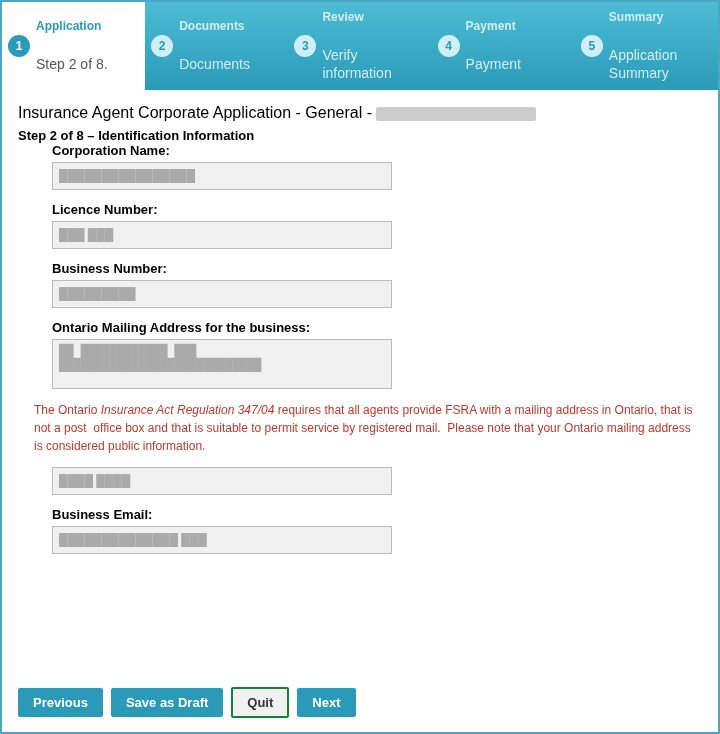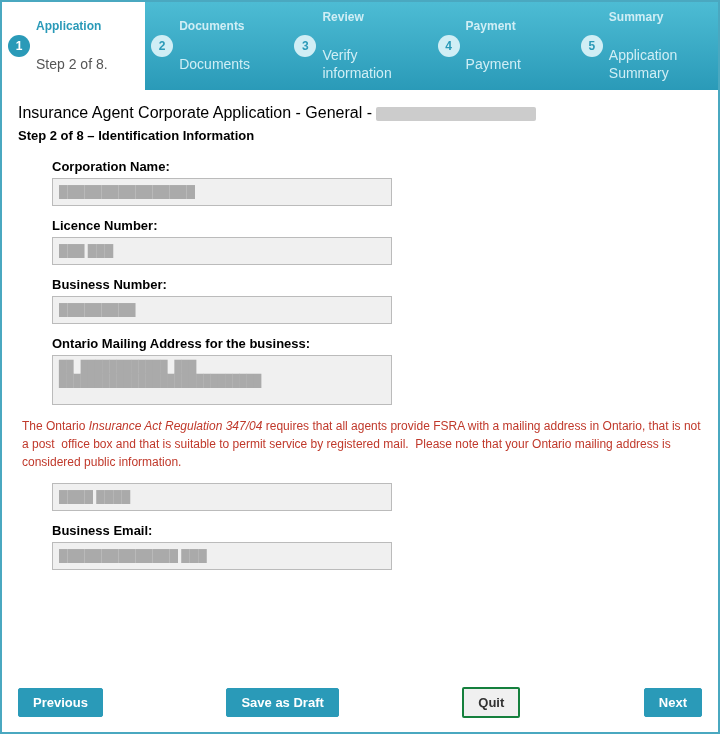--- a/index.html
+++ b/index.html
@@ -93,21 +93,20 @@
     .page-title .blurred {
       display: inline-block;
       background: #ccc;
       color: transparent;
       border-radius: 2px;
       user-select: none;
     }
     .step-heading {
       font-weight: bold;
       font-size: 13px;
-      margin-bottom: 16px;
     }
     .field-group {
       margin-bottom: 12px;
       margin-left: 34px;
     }
     .field-label {
       font-weight: bold;
       margin-bottom: 4px;
       display: block;
     }
@@ -122,33 +121,32 @@
       display: block;
     }
     .field-input.wide {
       width: 340px;
       height: 50px;
       resize: none;
     }
     .notice-text {
       font-size: 12px;
       color: #c0392b;
-      margin: 10px 0 12px 4px;
+      margin: 10px 0 12px 16px;
       line-height: 1.5;
     }
     .notice-text em {
       font-style: italic;
     }
     
     .footer-buttons {
       padding: 10px 16px 14px 16px;
       display: flex;
-      gap: 24px;
-      align-items: center;
-      justify-content: space-between;
+      gap: 8px;
+      align-items: center;
     }
     .btn {
       padding: 6px 14px;
       font-size: 13px;
       font-weight: bold;
       border: 1px solid transparent;
       cursor: pointer;
       border-radius: 2px;
     }
     .btn-blue {

